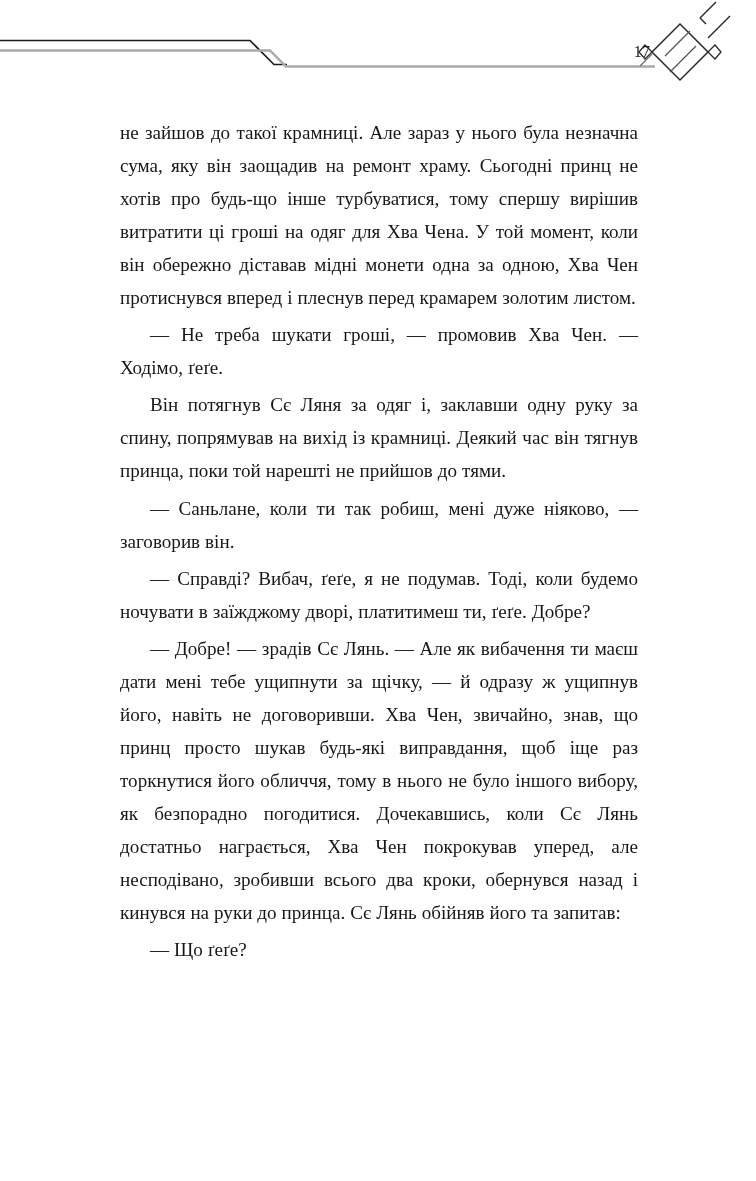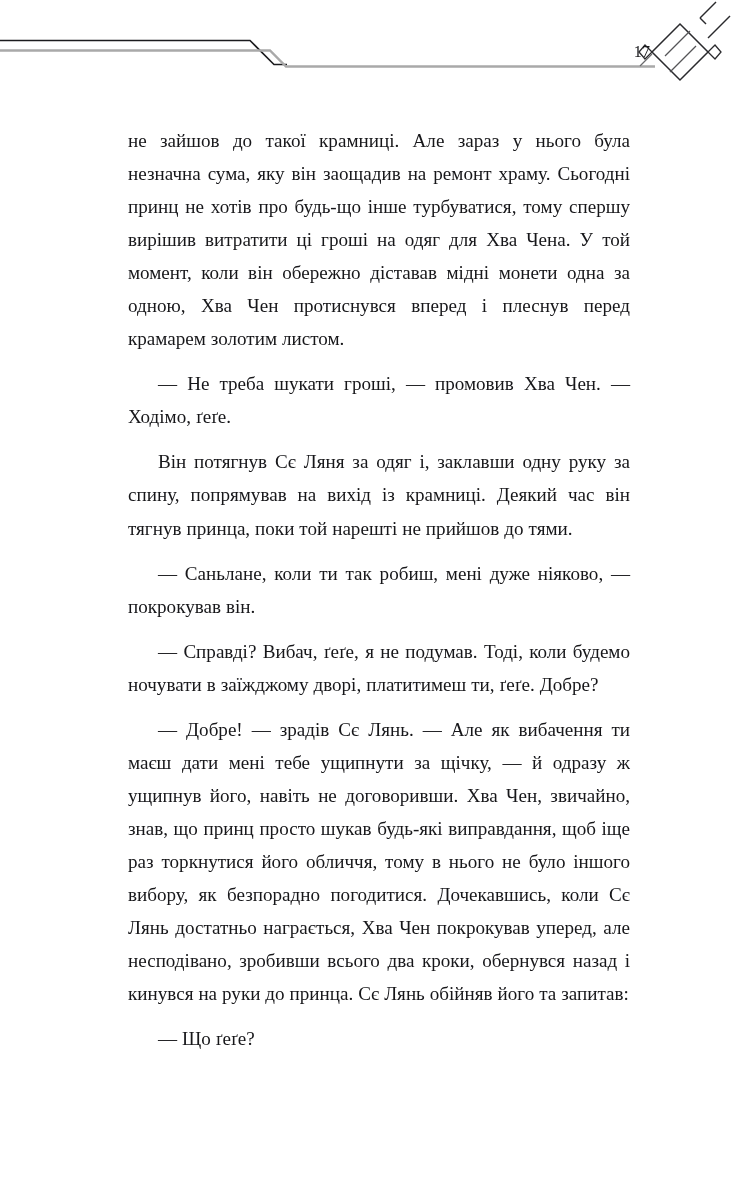--- a/index.html
+++ b/index.html
@@ -52,21 +52,21 @@
 
   
   .text-body {
     position: absolute;
     left: 116px;
     top: 112px;
     width: 526px;
   }
 
   .para {
-    margin: 12px;
+    margin: 4px;
     text-align: justify;
     text-justify: inter-word;
     font-size: 19.1px;
     line-height: 33.05px;
     text-indent: 30px;
     hyphens: manual;
     word-spacing: 0.2px;
   }
   .para.cont {
     text-indent: 0;
@@ -112,21 +112,21 @@
 
   <div class="text-body">
 
     <p class="para cont">не зайшов до такої крамниці. Але зараз у нього була незначна сума, яку він заощадив на ремонт храму. Сьогодні принц не хотів про будь-що інше турбуватися, тому спершу вирішив витратити ці гроші на одяг для Хва Чена. У той момент, коли він обережно діставав мідні монети одна за одною, Хва Чен протиснувся вперед і плеснув перед крамарем золотим листом.</p>
 
 
     <p class="para">— Не треба шукати гроші, — промовив Хва Чен. — Ходімо, ґеґе.</p>
 
     <p class="para">Він потягнув Сє Ляня за одяг і, заклавши одну руку за спину, попрямував на вихід із крамниці. Деякий час він тягнув принца, поки той нарешті не прийшов до тями.</p>
 
-    <p class="para">— Саньлане, коли ти так робиш, мені дуже ніяково, — покрокував він.</p>
+    <p class="para">— Саньлане, коли ти так робиш, мені дуже ніяково, — заговорив він.</p>
 
 
     <p class="para">— Справді? Вибач, ґеґе, я не подумав. Тоді, коли будемо ночувати в заїжджому дворі, платитимеш ти, ґеґе. Добре?</p>
 
     <p class="para">— Добре! — зрадів Сє Лянь. — Але як вибачення ти маєш дати мені тебе ущипнути за щічку, — й одразу ж ущипнув його, навіть не договоривши. Хва Чен, звичайно, знав, що принц просто шукав будь-які виправдання, щоб іще раз торкнутися його обличчя, тому в нього не було іншого вибору, як безпорадно погодитися. Дочекавшись, коли Сє Лянь достатньо награється, Хва Чен покрокував уперед, але несподівано, зробивши всього два кроки, обернувся назад і кинувся на руки до принца. Сє Лянь обійняв його та запитав:</p>
 
     <p class="para">— Що ґеґе?</p>
 
   </div>
 </div>

